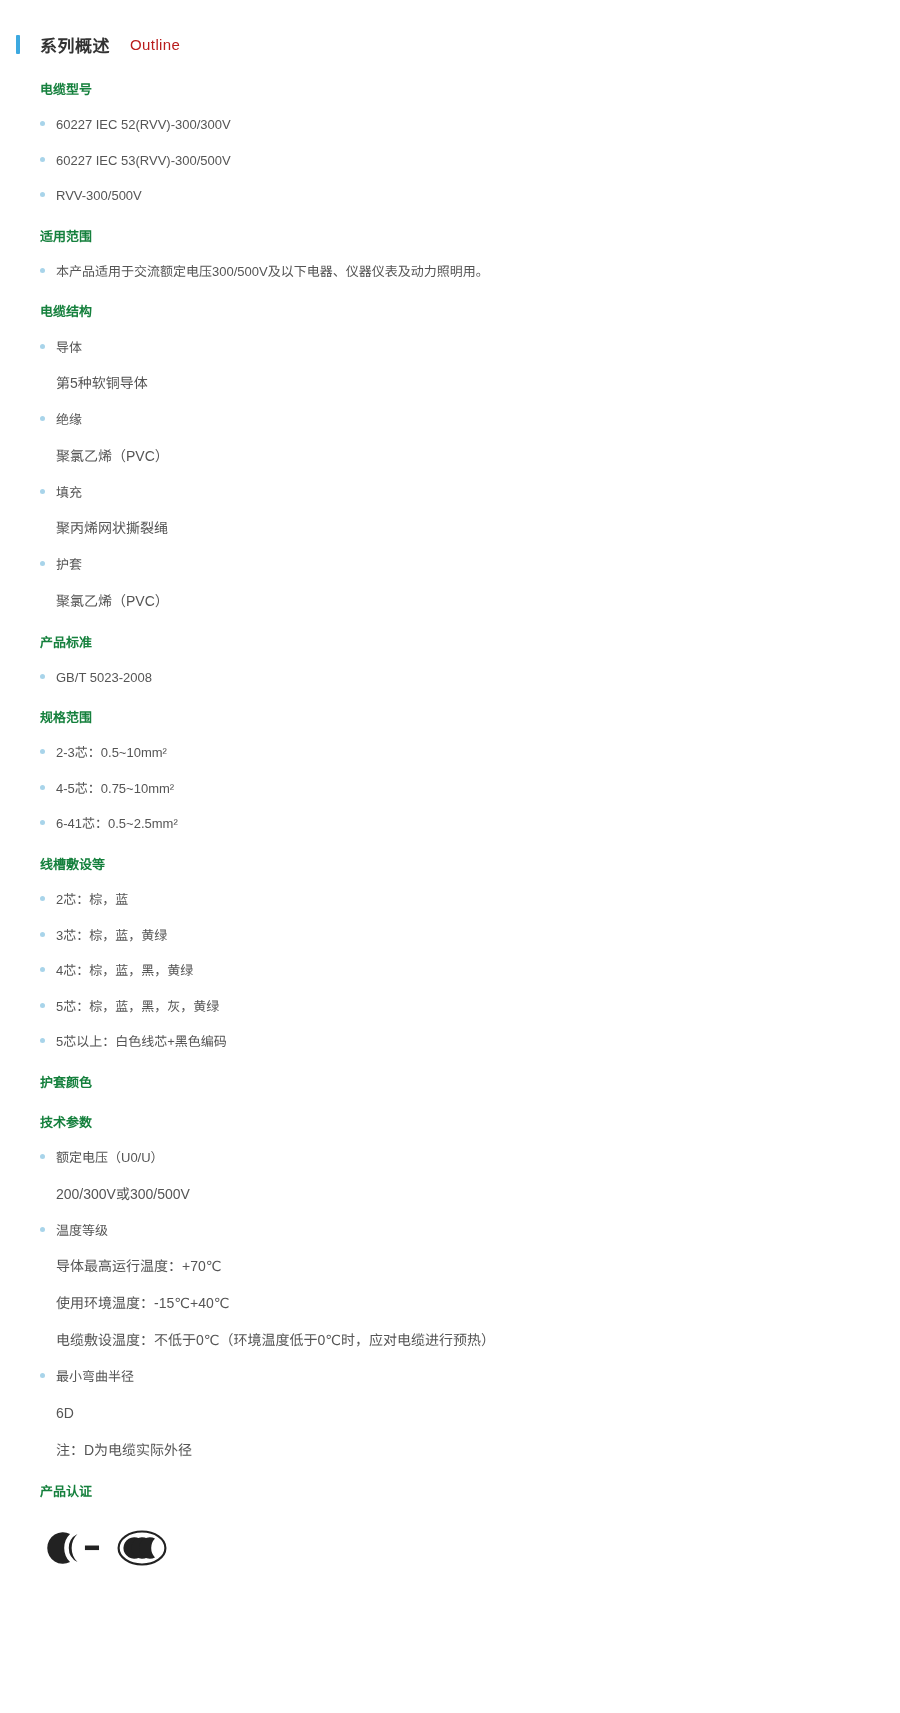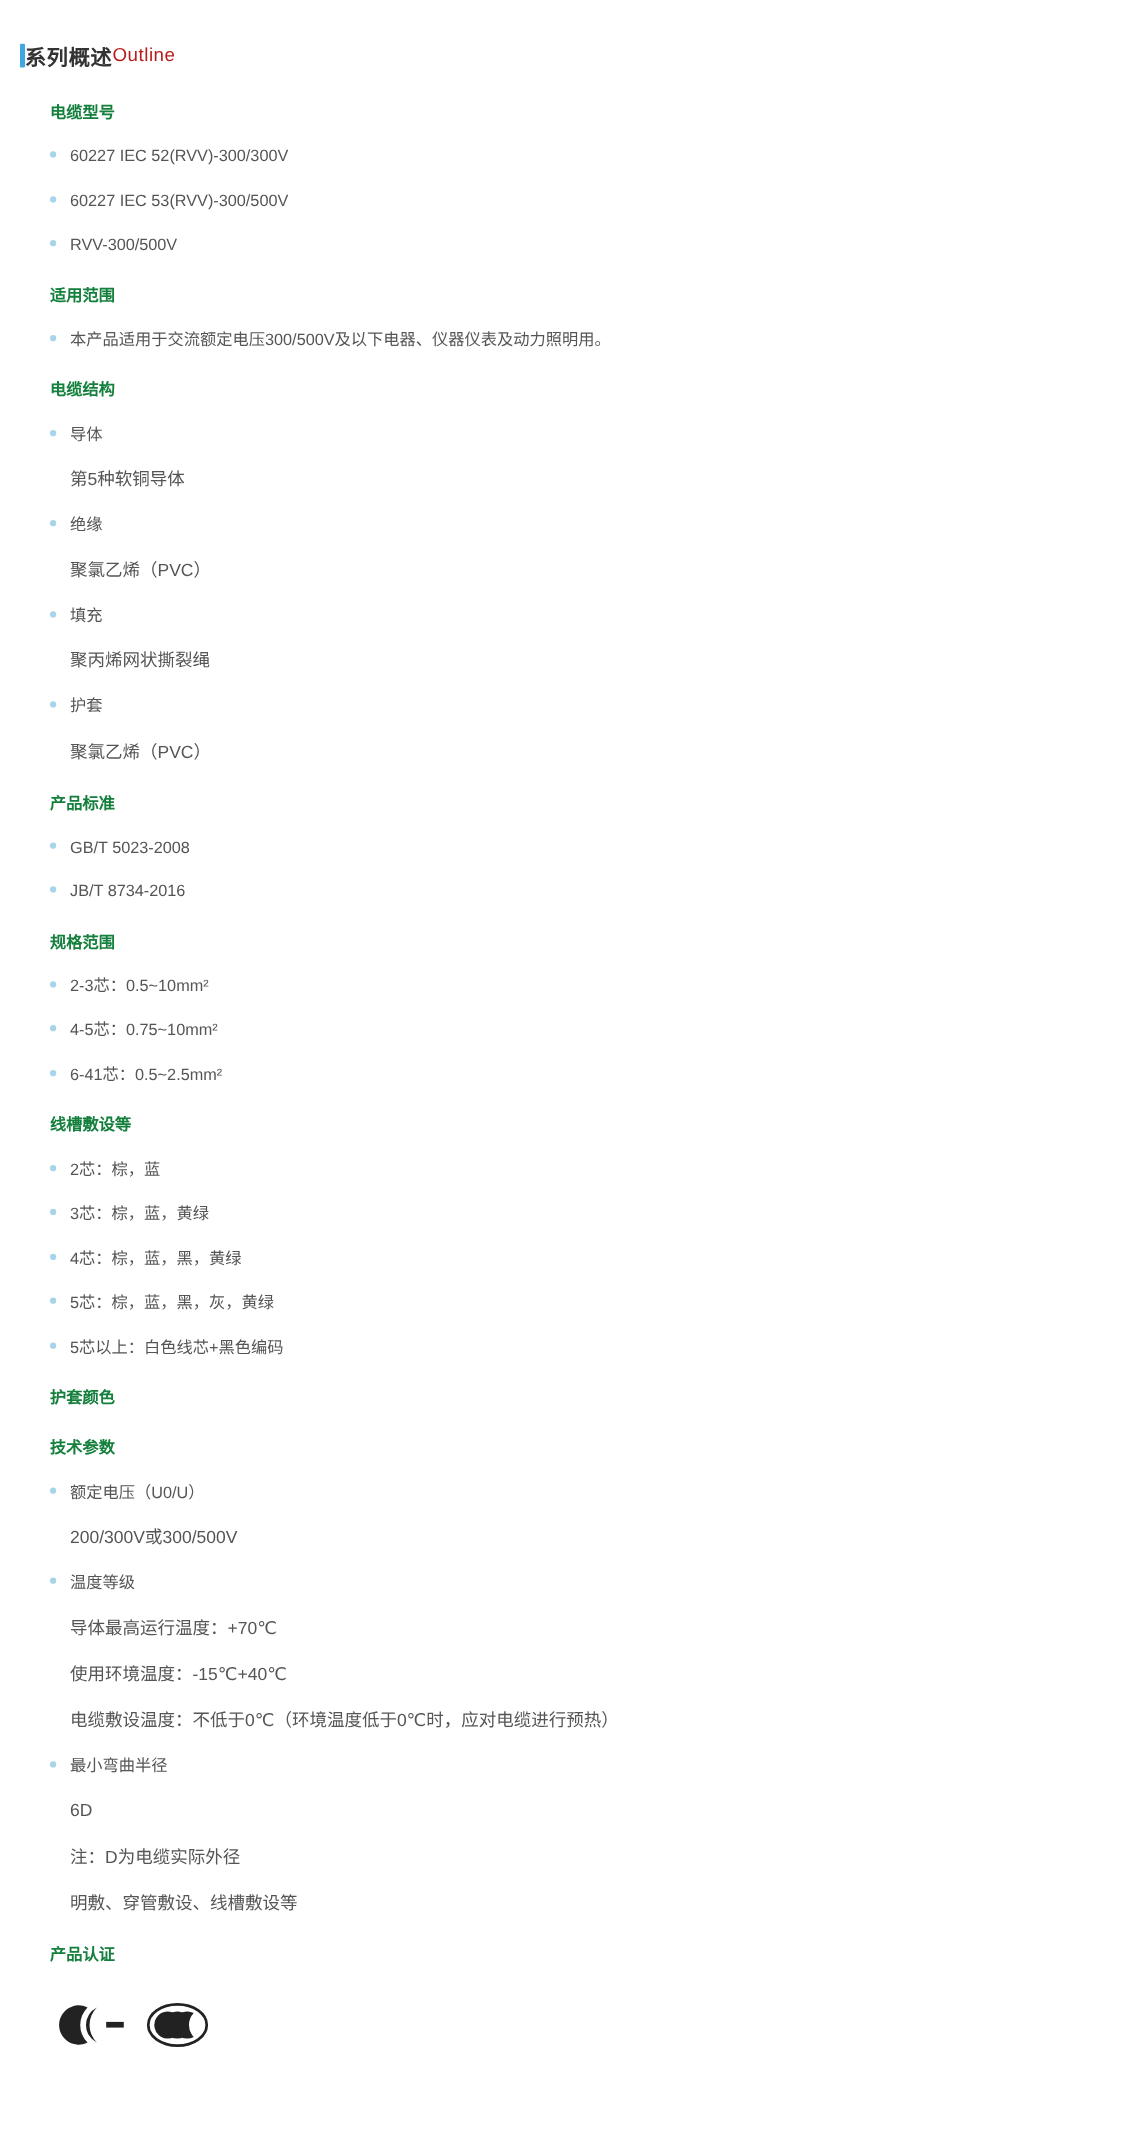--- a/index.html
+++ b/index.html
@@ -16,21 +16,21 @@
   .page {
     width: 900px;
     box-sizing: border-box;
     padding: 24px 40px 40px 16px;
   }
 
   
   .section-header {
     display: flex;
     align-items: center;
-    gap: 0;
+    gap: 20px;
     margin: 8px 0 14px 0;
   }
   .section-bar {
     width: 4px;
     height: 19px;
     background: #3da9e0;
     border-radius: 1px;
     flex: 0 0 auto;
   }
   .section-title-cn {
@@ -162,24 +162,20 @@
       </div>
       <div class="plain-row">聚氯乙烯（PVC）</div>
     </div>
 
     <div class="group">
       <div class="group-title">产品标准</div>
       <div class="bullet-row">
         <span class="bullet-dot"></span>
         <span>GB/T 5023-2008</span>
       </div>
-      <div class="bullet-row">
-        <span class="bullet-dot"></span>
-        <span>JB/T 8734-2016</span>
-      </div>
     </div>
 
     <div class="group">
       <div class="group-title">规格范围</div>
       <div class="bullet-row">
         <span class="bullet-dot"></span>
         <span>2-3芯：0.5~10mm²</span>
       </div>
       <div class="bullet-row">
         <span class="bullet-dot"></span>
@@ -232,21 +228,20 @@
       </div>
       <div class="plain-row">导体最高运行温度：+70℃</div>
       <div class="plain-row">使用环境温度：-15℃+40℃</div>
       <div class="plain-row">电缆敷设温度：不低于0℃（环境温度低于0℃时，应对电缆进行预热）</div>
       <div class="bullet-row">
         <span class="bullet-dot"></span>
         <span>最小弯曲半径</span>
       </div>
       <div class="plain-row">6D</div>
       <div class="plain-row">注：D为电缆实际外径</div>
-      <div class="plain-row">明敷、穿管敷设、线槽敷设等</div>
     </div>
 
     <div class="group">
       <div class="group-title">产品认证</div>
       <div class="cert-area">
 
         <div class="ce-mark">
           <svg viewBox="0 0 70 48" width="58" height="42" aria-hidden="true">
 
             <path d="M30 24 a20 20 0 1 0 0 0.001 Z" fill="none"></path>

